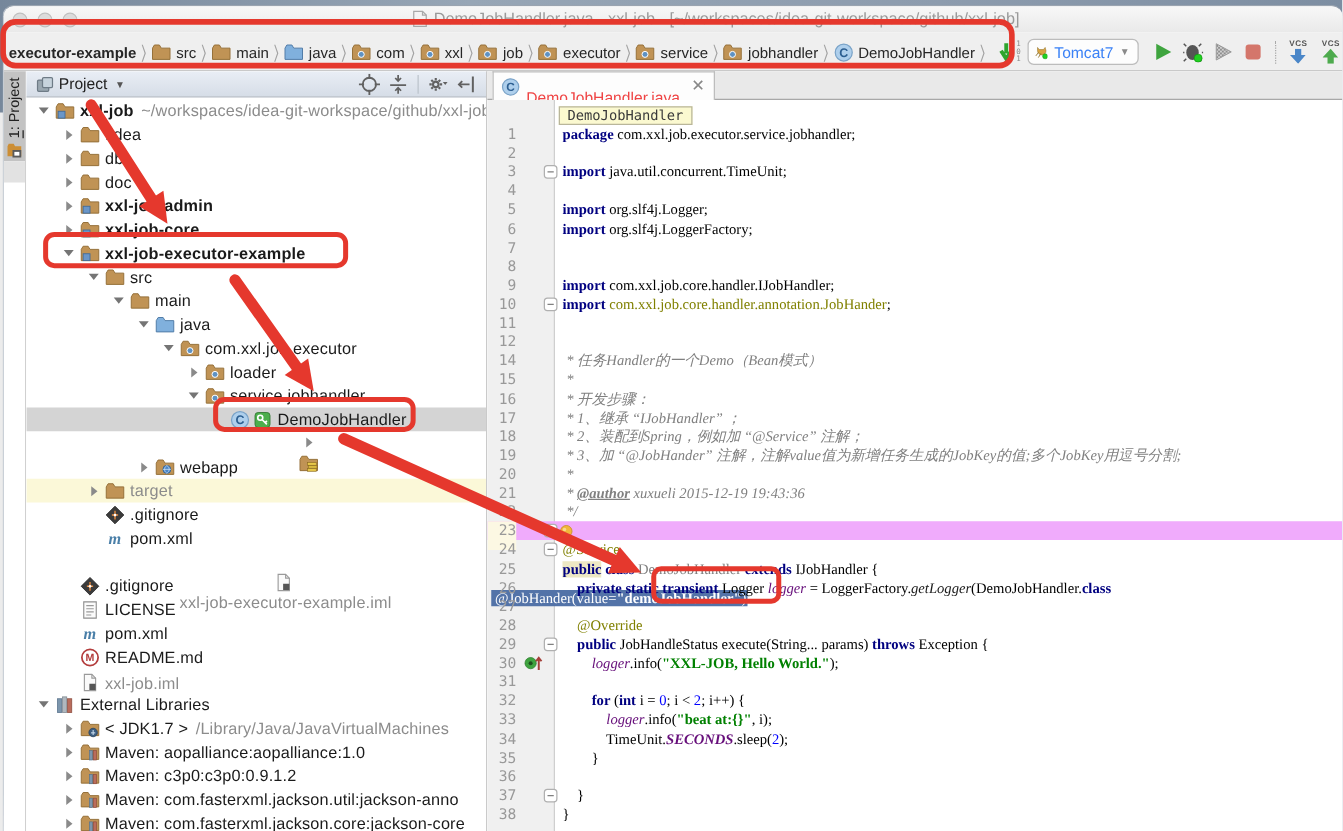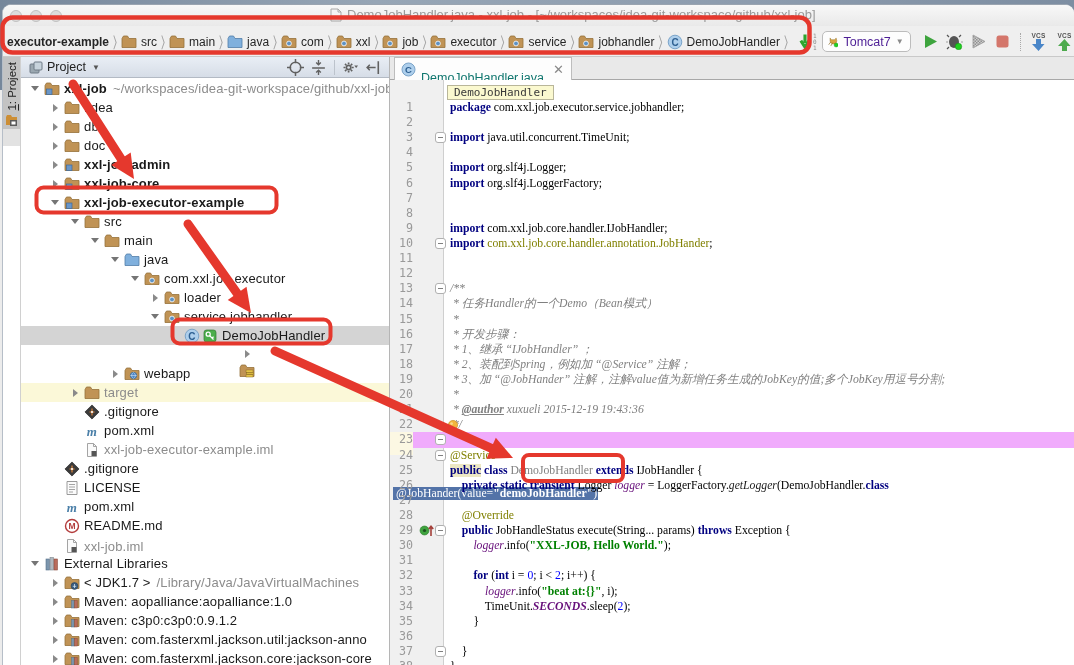--- a/index.html
+++ b/index.html
@@ -21,21 +21,21 @@
   #navbar { position:absolute; left:0; top:21px; width:100%; height:31px; background:#efefef; border-bottom:1px solid #c9c9c9; }
   #breadcrumbs { position:absolute; left:4px; top:0; height:31px; display:flex; align-items:center; white-space:nowrap; font-size:12px; }
   .bc-item { display:flex; align-items:center; gap:4px; color:#262626; }
   .bc-item.bold { font-weight:bold; }
   .bc-sep { color:#a2a2a2; font-size:12px; margin:0 4px; transform:scaleY(1.3); display:inline-block; font-weight:400; }
   .bc-icon { width:16px; height:16px; display:inline-block; }
   #navtools { position:absolute; left:796px; top:0; height:31px; display:flex; align-items:center; }
   #nav-scroll-arrow { width:12px; height:17px; margin-right:2px; }
   #nav-digits { display:flex; flex-direction:column; font-size:6px; line-height:6px; color:#8a8a8a; margin-right:5px; font-family:"DejaVu Sans Mono",monospace; }
   #runconfig { display:flex; align-items:center; width:89px; height:21px; background:#fdfdfd; border:1px solid #bcbcbc; border-radius:5px; padding:0 6px 0 5px; gap:5px; margin-right:8px; justify-content:space-between; }
-  #runconfig .label { font-size:12.5px; color:#4c1d95; }
+  #runconfig .label { font-size:12.5px; color:#3b82f6; }
   #runconfig .caret { color:#8a8a8a; font-size:8px; }
   .tbtn { width:17px; height:17px; margin:0 3.5px; display:flex; align-items:center; justify-content:center; }
   #toolbar-sep { width:1px; height:18px; border-left:1px dotted #a9a9a9; margin:0 5px; }
   .vcsbtn { display:flex; flex-direction:column; align-items:center; width:20px; margin:0 3px; }
   .vcsbtn .vcslabel { font-size:6.5px; font-weight:bold; color:#555; letter-spacing:.3px; line-height:7px; }
 
   
   #main { position:absolute; left:0; top:52px; width:100%; bottom:0; }
 
   
@@ -67,21 +67,21 @@
   .ticon { width:16px; height:16px; flex:0 0 16px; margin-right:2px; }
   .tlabel { padding-left:2px; color:#1a1a1a; }
   .tlabel.bold { font-weight:bold; }
   .tlabel.grey { color:#8c8c8c; }
   .tpath { color:#8c8c8c; padding-left:6px; }
 
   
   #editor { position:absolute; left:387px; top:0; right:0; height:100%; background:#fff; }
   #tabbar { position:absolute; left:0; top:0; width:100%; height:23px; background:#e9e9e9; border-bottom:1px solid #a8a8a8; }
   #tab-active { position:absolute; left:4px; top:0; height:23px; background:#fdfdfd; border:1px solid #bdbdbd; border-bottom:none; display:flex; align-items:center; padding:0 7px 0 6px; gap:5px; }
-  #tab-active .tab-label { color:#0f766e;margin-top:17px; }
+  #tab-active .tab-label { color:#ef4444;margin-top:17px; }
   #tab-active .closex { color:#888; font-size:13px; margin-left:4px; }
   #editbody { position:absolute; left:0; top:23px; width:100%; bottom:0; background:#fff; overflow:hidden; font-family:"DejaVu Sans Mono","Liberation Mono",monospace; font-size:11.7px; }
   #gutterbg { position:absolute; left:0; top:0; width:54px; height:100%; background:#f0f0f0; border-right:1px solid #cfcfcf; }
   #code { position:absolute; left:0; top:20px; width:100%; }
   .cline { position:relative; height:15.11px; line-height:15.11px; display:flex; white-space:pre; }
   .cline .ln { flex:0 0 23px; width:23px; text-align:right; color:#999; z-index:1; }
   .cline .foldc { flex:0 0 31px; width:31px; position:relative; }
   .cline .ctext { padding-left:6px; position:relative;font-family:Liberation Serif, serif; }
   .cline.caret-line { background:#f0abfc;flex-direction:column; }
   .cline.caret-line .ln { background:#fcf8e3; }
@@ -496,21 +496,21 @@
                 </svg></span>
               <span class="tlabel">.gitignore</span>
             </div>
             <div class="trow" style="padding-left: 45px;">
               <span class="arrowslot"></span>
               <span class="ticon"><svg viewBox="0 0 16 16" width="16" height="16">
                   <text x="8" y="12.5" font-size="13" font-family="Liberation Serif,serif" font-weight="bold" font-style="italic" fill="#4a7fa8" text-anchor="middle">m</text>
                 </svg></span>
               <span class="tlabel">pom.xml</span>
             </div>
-            <div class="trow" style="padding-left: 45px;">
+            <div class="trow" style="padding-left: 45px; flex-direction: column;">
               <span class="arrowslot"></span>
               <span class="ticon"><svg viewBox="0 0 16 16" width="16" height="16">
                   <path d="M3.5 1.5 h6 l3 3 v10 h-9 z" fill="#fafafa" stroke="#9a9a9a" stroke-width=".9"></path>
                   <path d="M9.5 1.5 v3 h3" fill="none" stroke="#9a9a9a" stroke-width=".9"></path>
                   <rect x="7.5" y="9" width="5" height="5" fill="#555"></rect>
                 </svg></span>
               <span class="tlabel grey">xxl-job-executor-example.iml</span>
             </div>
             <div class="trow" style="padding-left: 25px;">
               <span class="arrowslot"></span>
@@ -643,21 +643,20 @@
               <div class="cline"><span class="ln">3</span><span class="foldc"></span><span class="ctext"><span class="k">import</span><span class="p"> java.util.concurrent.TimeUnit;</span></span><span class="foldmark"></span></div>
               <div class="cline"><span class="ln">4</span><span class="foldc"></span><span class="ctext"></span></div>
               <div class="cline"><span class="ln">5</span><span class="foldc"></span><span class="ctext"><span class="k">import</span><span class="p"> org.slf4j.Logger;</span></span></div>
               <div class="cline"><span class="ln">6</span><span class="foldc"></span><span class="ctext"><span class="k">import</span><span class="p"> org.slf4j.LoggerFactory;</span></span></div>
               <div class="cline"><span class="ln">7</span><span class="foldc"></span></div>
               <div class="cline"><span class="ln">8</span><span class="foldc"></span><span class="ctext"></span></div>
               <div class="cline"><span class="ln">9</span><span class="foldc"></span><span class="ctext"><span class="k">import</span><span class="p"> com.xxl.job.core.handler.IJobHandler;</span></span></div>
               <div class="cline"><span class="ln">10</span><span class="foldc"></span><span class="ctext"><span class="k">import</span><span class="a"> com.xxl.job.core.handler.annotation.JobHander</span><span class="p">;</span></span><span class="foldmark"></span></div>
               <div class="cline"><span class="ln">11</span><span class="foldc"></span><span class="ctext"></span></div>
               <div class="cline"><span class="ln">12</span><span class="foldc"></span><span class="ctext"></span></div>
-              <div class="cline"><span class="ln">13</span><span class="foldc"></span><span class="ctext"><span class="c">/**</span></span><span class="foldmark"></span></div>
               <div class="cline"><span class="ln">14</span><span class="foldc"></span><span class="ctext"><span class="c"> * 任务Handler的一个Demo（Bean模式）</span></span></div>
               <div class="cline"><span class="ln">15</span><span class="foldc"></span><span class="ctext"><span class="c"> *</span></span></div>
               <div class="cline"><span class="ln">16</span><span class="foldc"></span><span class="ctext"><span class="c"> * 开发步骤：</span></span></div>
               <div class="cline"><span class="ln">17</span><span class="foldc"></span><span class="ctext"><span class="c"> * 1、继承 “IJobHandler” ；</span></span></div>
               <div class="cline"><span class="ln">18</span><span class="foldc"></span><span class="ctext"><span class="c"> * 2、装配到Spring，例如加 “@Service” 注解；</span></span></div>
               <div class="cline"><span class="ln">19</span><span class="foldc"></span><span class="ctext"><span class="c"> * 3、加 “@JobHander” 注解，注解value值为新增任务生成的JobKey的值;多个JobKey用逗号分割;</span></span></div>
               <div class="cline"><span class="ln">20</span><span class="foldc"></span><span class="ctext"><span class="c"> *</span></span></div>
               <div class="cline"><span class="ln">21</span><span class="foldc"></span><span class="ctext"><span class="c"> * </span><span class="ct">@author</span><span class="c"> xuxueli 2015-12-19 19:43:36</span></span></div>
               <div class="cline"><span class="ln">22</span><span class="foldc"></span><span class="ctext"><span class="c"> */</span></span></div>
               <div class="cline caret-line"><span class="ln">23</span><span class="foldc"></span><span class="ctext"><span class="sel"><span class="a">@JobHander</span><span class="p">(value=</span><span class="s">"demoJobHandler"</span><span class="p">)</span></span></span><span class="foldmark"></span></div>

